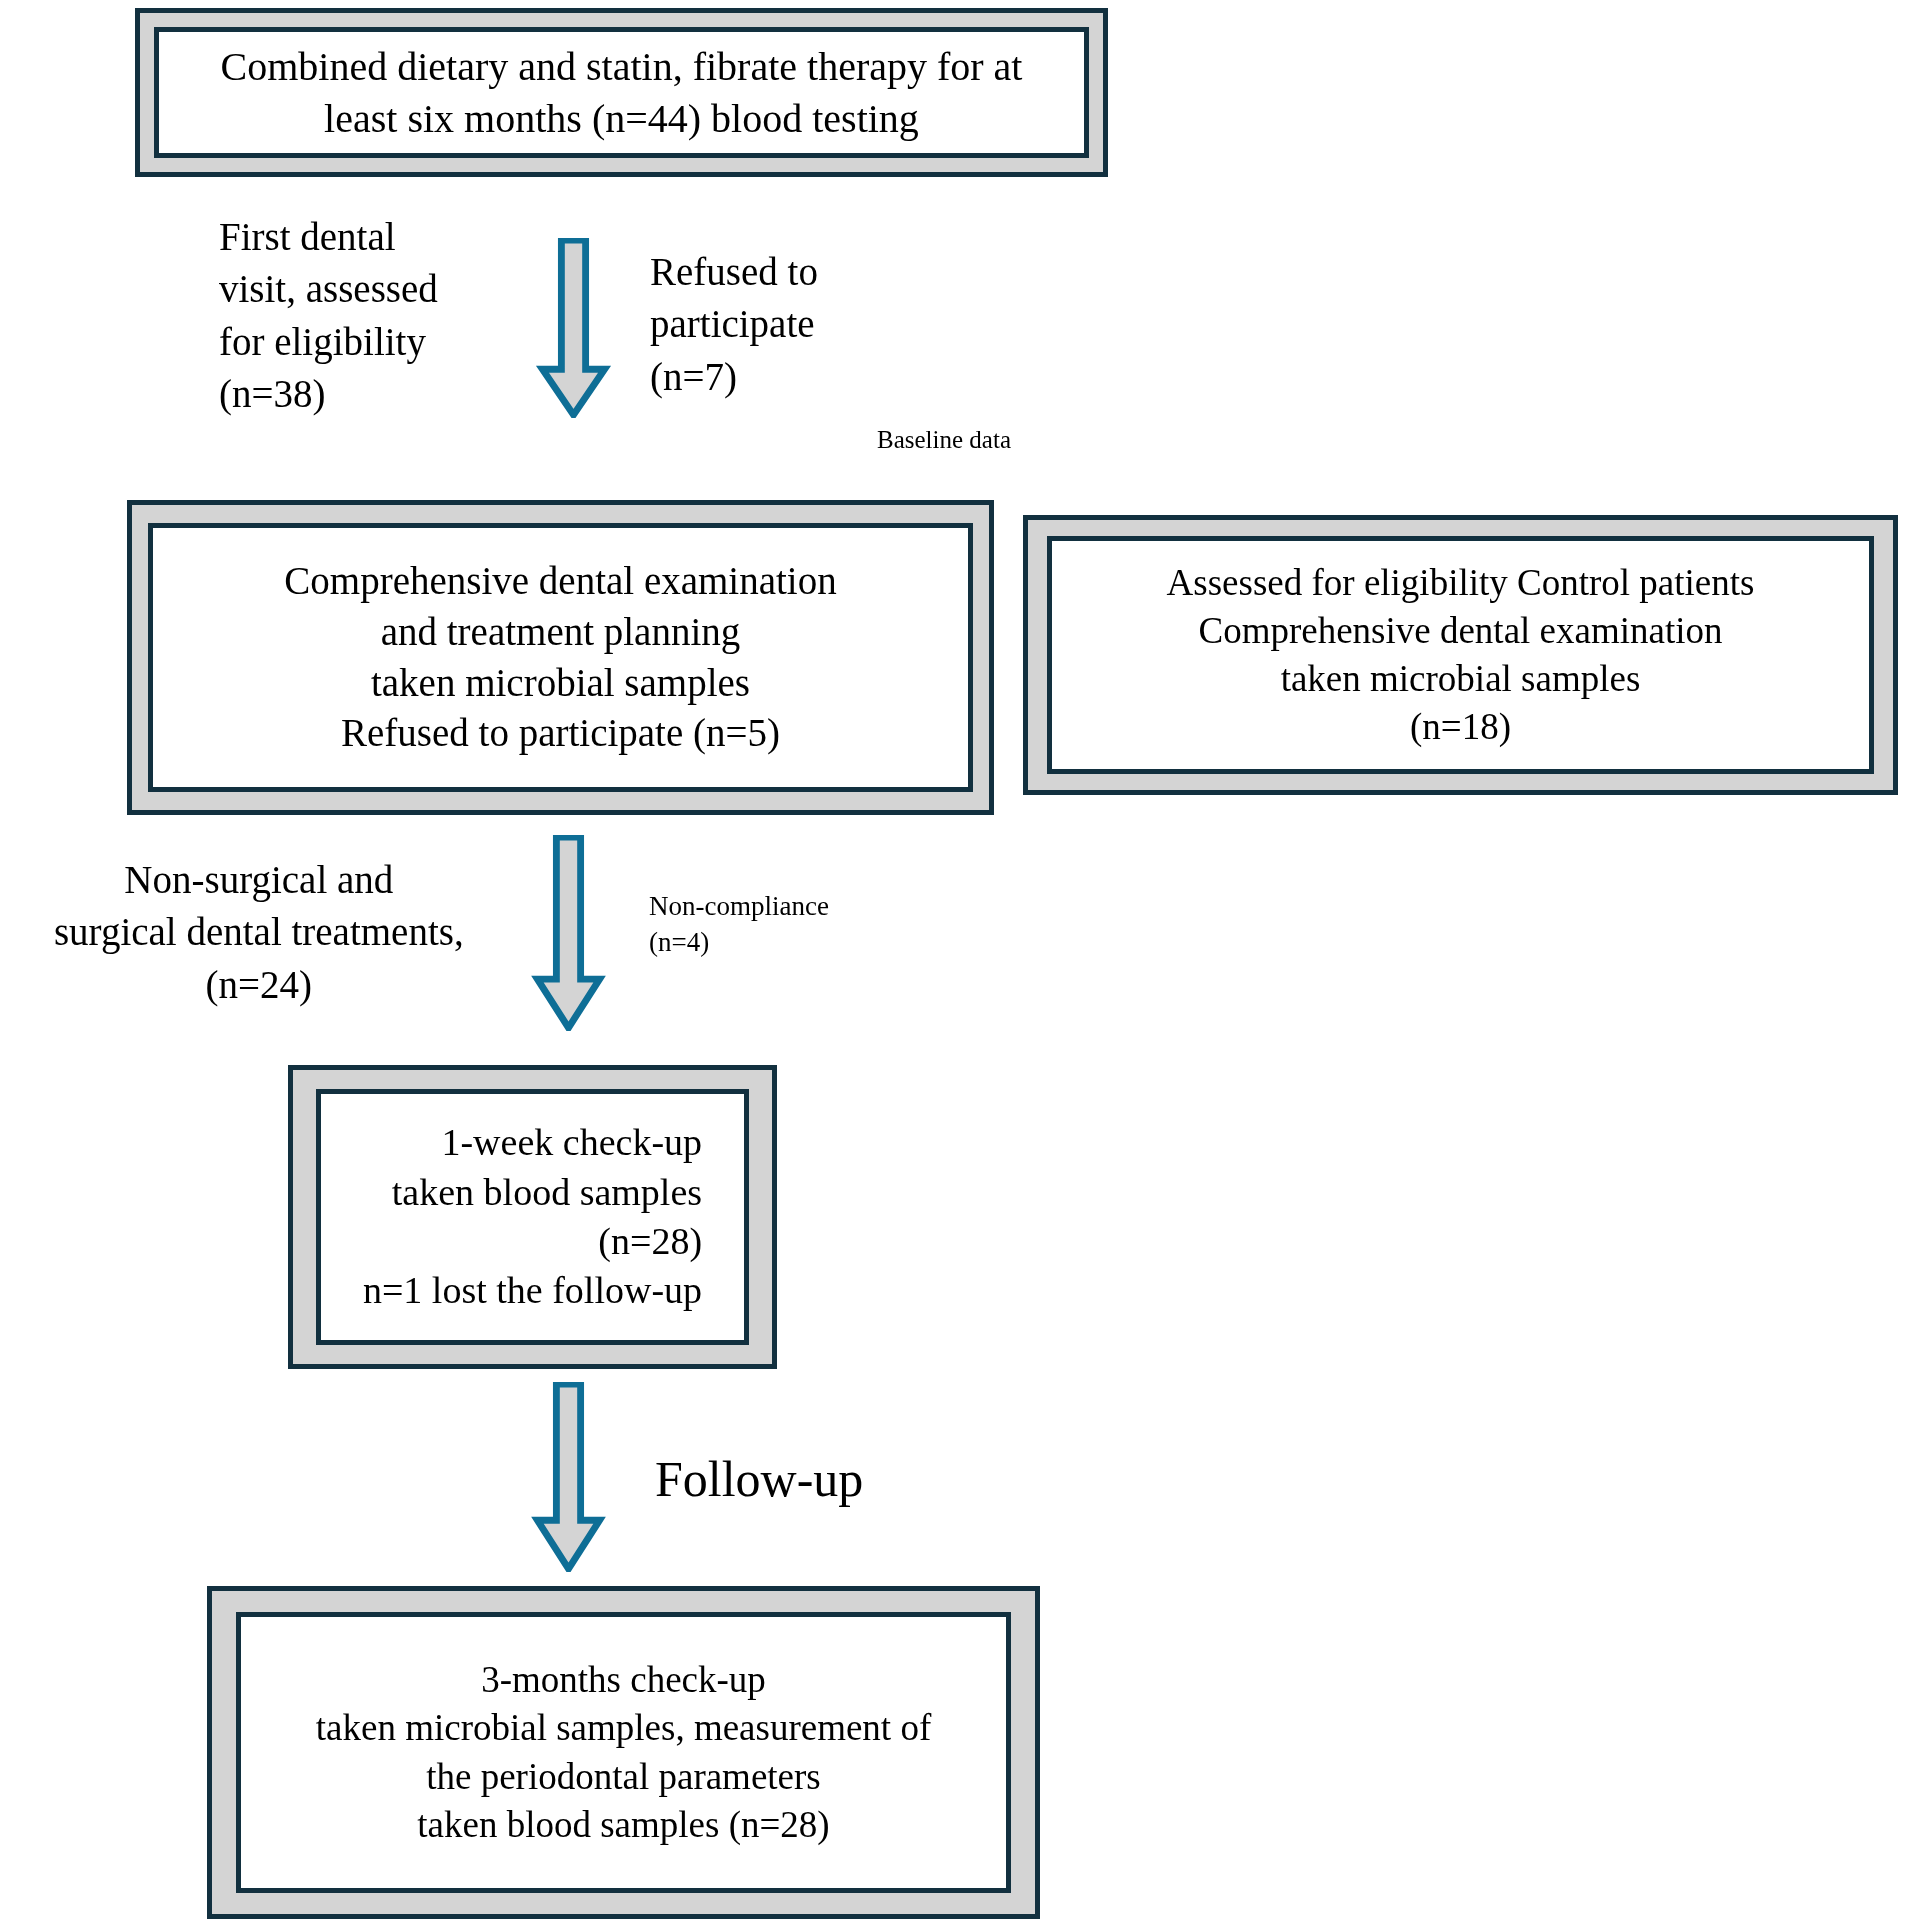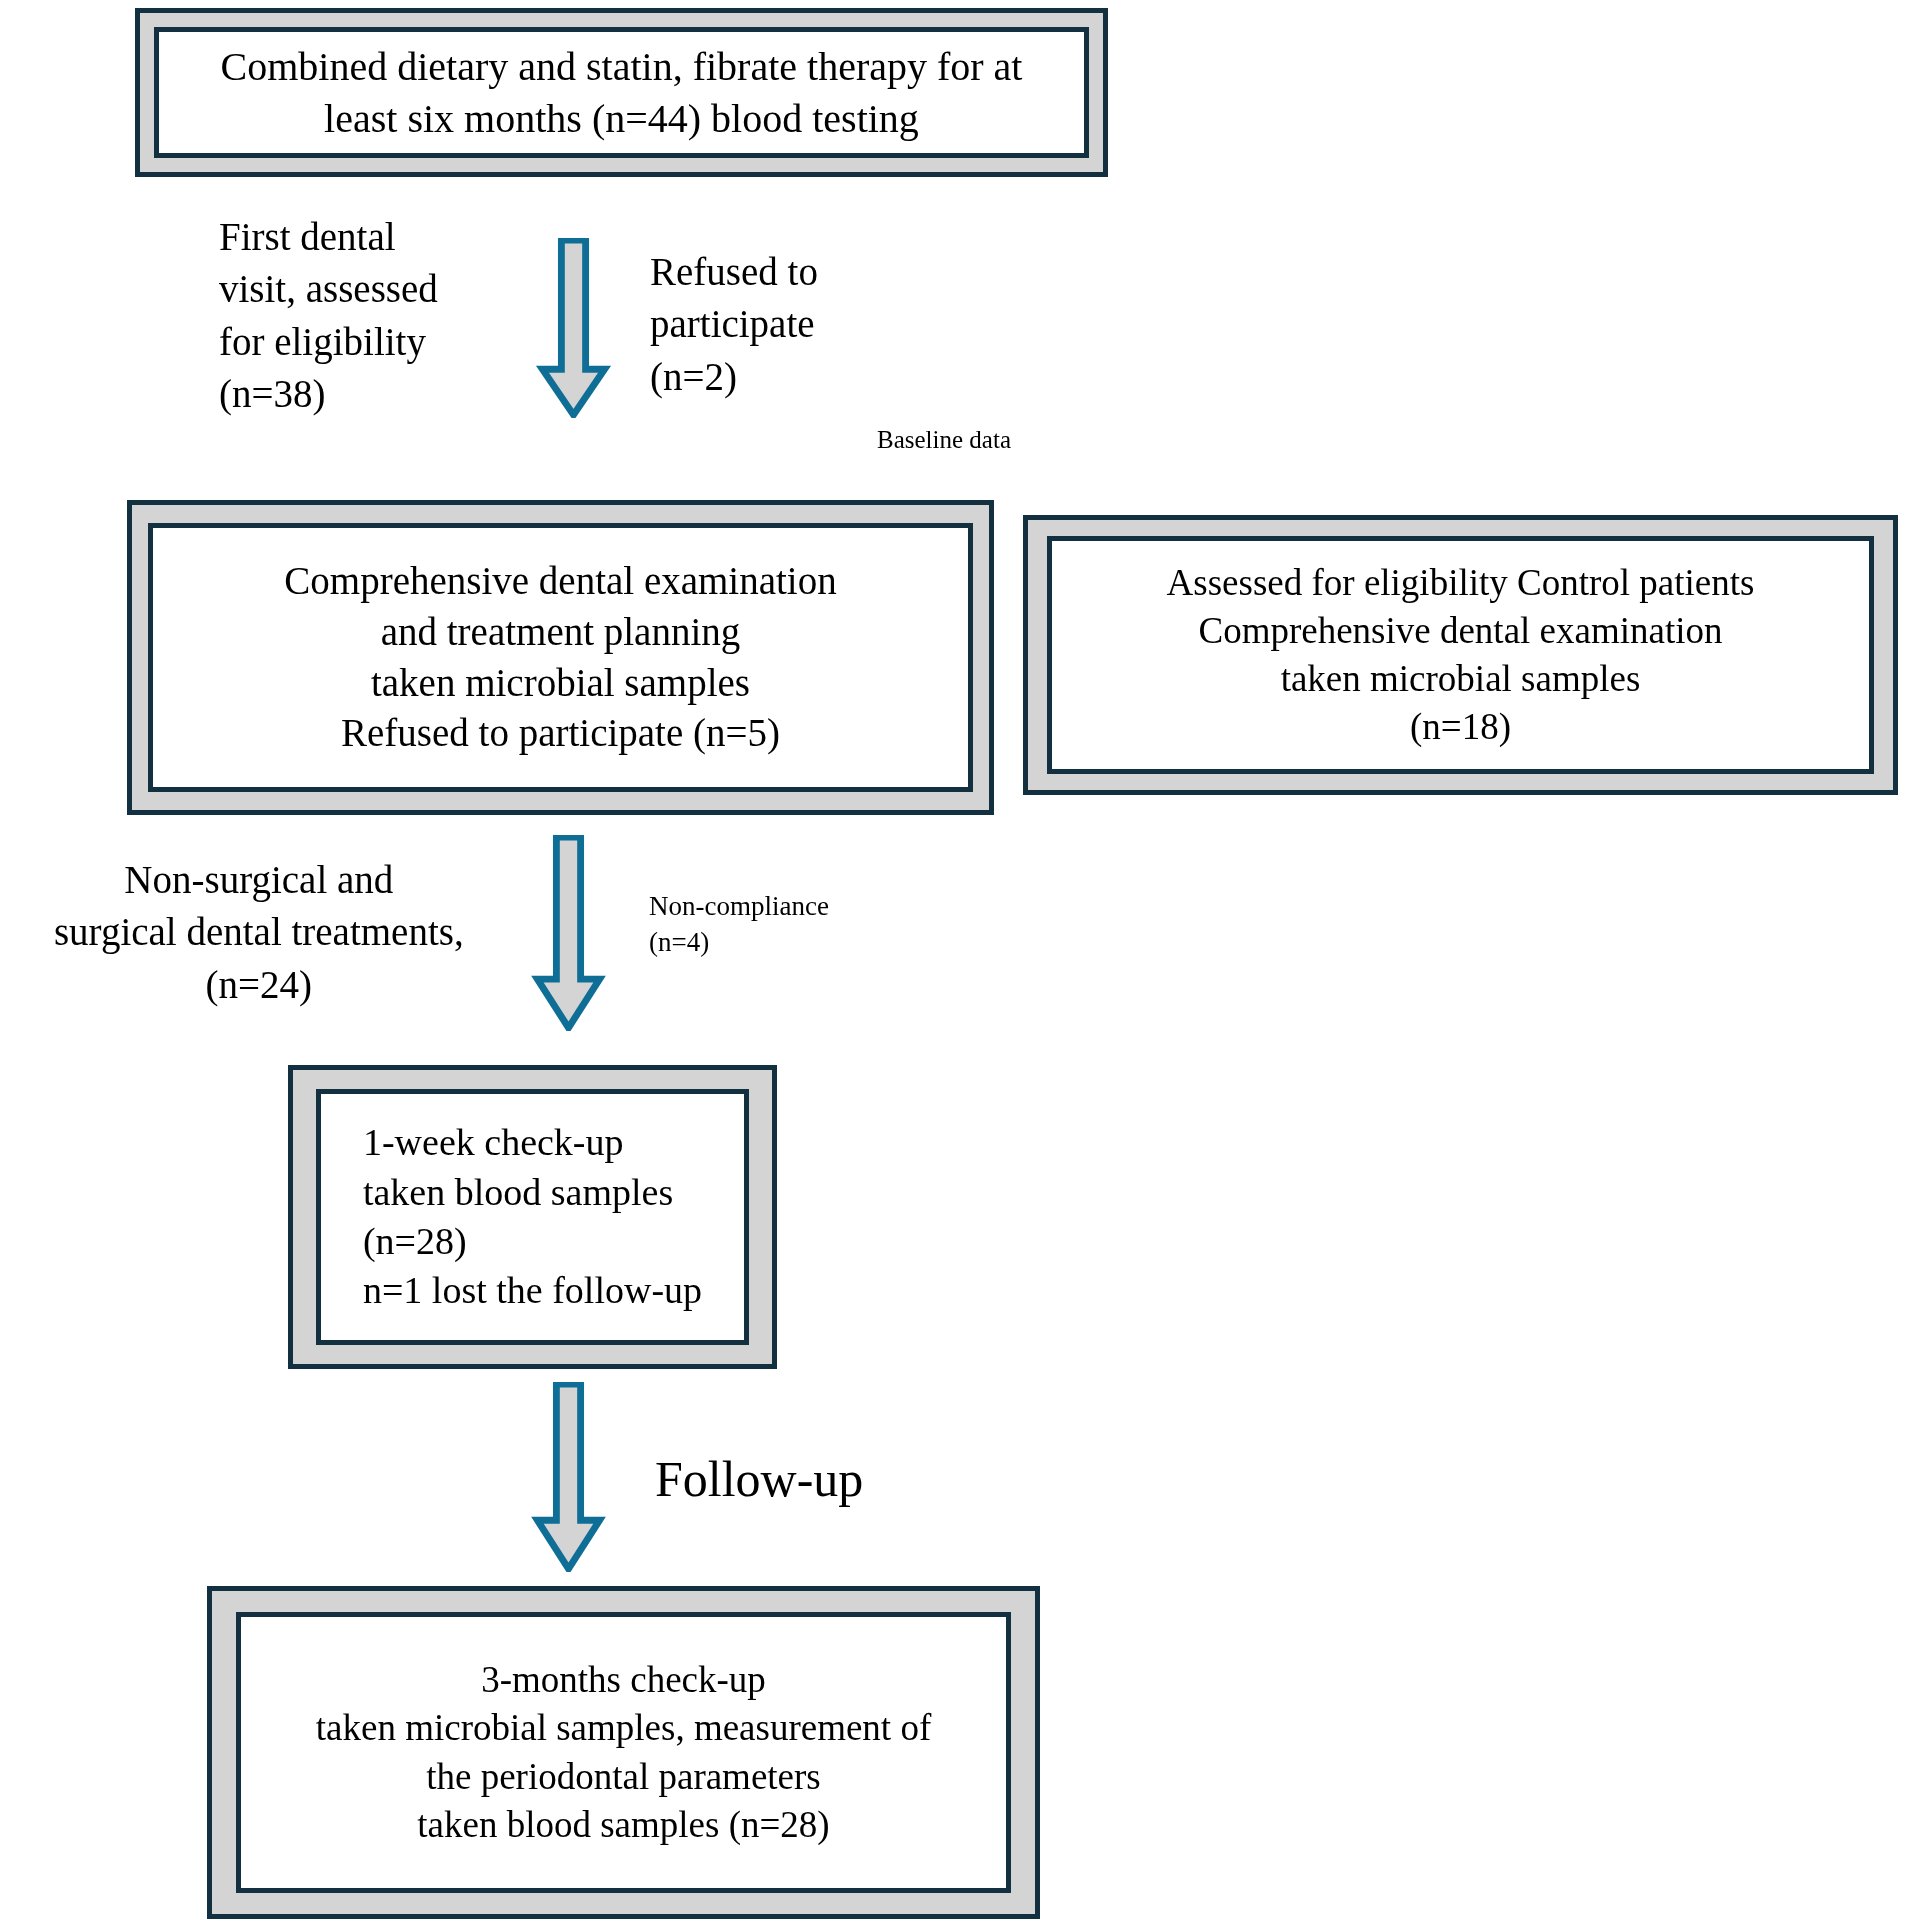--- a/index.html
+++ b/index.html
@@ -41,21 +41,21 @@
     height: 100%;
   }
   .flowbox .txt {
     display: block;
     text-align: center;
     line-height: 1.30;
     white-space: pre-line;
     padding: 0 5.3px;
   }
   .flowbox .txt.left {
-    text-align: left;
+    text-align: right;
   }
 
   
   .pad-a { padding: 13.7px 13.7px; }
   .pad-b { padding: 18px 16px; }
   .pad-c { padding: 16px 19px; }
   .pad-d { padding: 19px 23px; }
   .pad-e { padding: 21px 24px; margin-left: 48px; }
 
   
@@ -86,21 +86,21 @@
     </div>
   </div>
 
   <div class="caption left" style="left:219px; top:211px; width:296px; font-size:39px;">First dental
 visit, assessed
 for eligibility
 (n=38)</div>
 
   <div class="caption left" style="left:650px; top:246px; width:275px; font-size:39px;">Refused to
 participate
-(n=2)</div>
+(n=7)</div>
 
   <div class="arrow" style="left:534px; top:238px; width:79px; height:180px;">
     <svg viewBox="0 0 150 340" preserveAspectRatio="none">
       <polygon points="52,4 98,4 98,248 134,248 75,334 16,248 52,248" fill="#d4d4d4" stroke="#0e6e96" stroke-width="13" stroke-linejoin="miter"></polygon>
     </svg>
   </div>
 
   <div class="caption left" style="left:877px; top:423px; width:296px; font-size:25px;">Baseline data</div>
 
   <div class="flowbox pad-b" style="left:127px; top:500px; width:867px; height:315px;">

